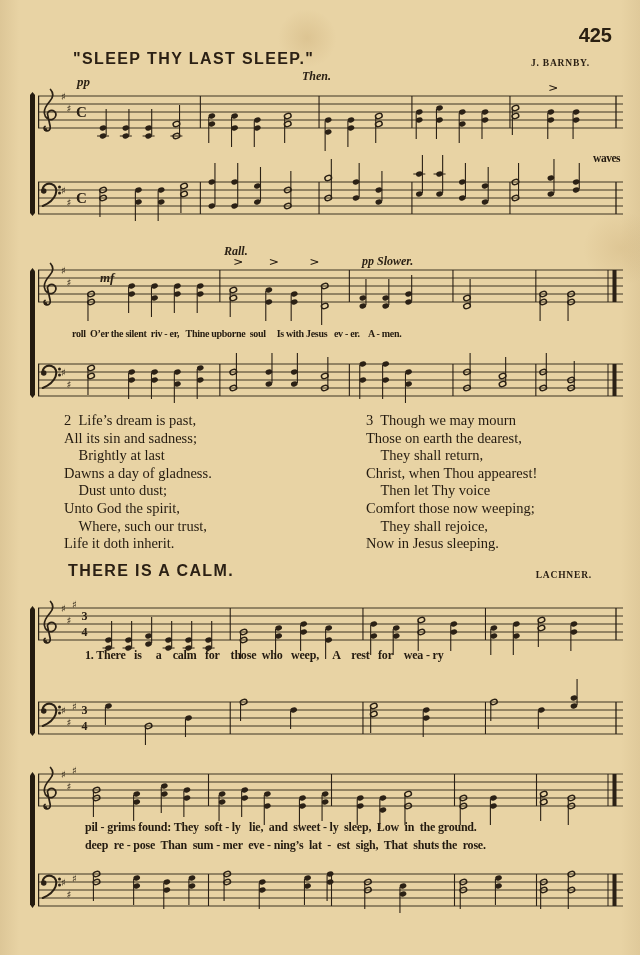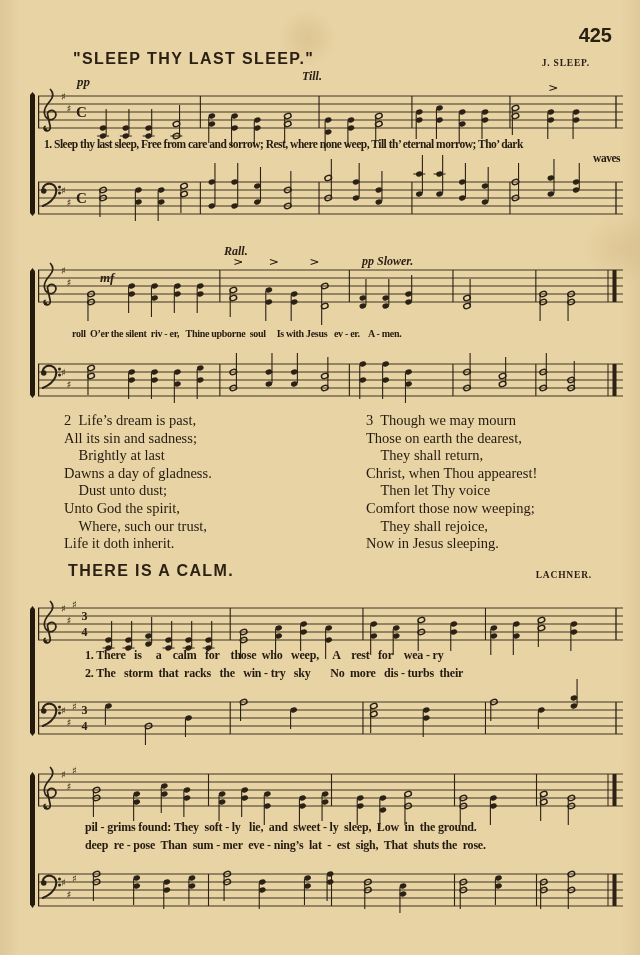--- a/index.html
+++ b/index.html
@@ -37,26 +37,26 @@
   .verse{position:absolute;white-space:pre-wrap;font-size:14.5px;line-height:17.6px;color:#241b10;}
 </style>
 </head>
 <body>
 
 <div class="page">
 
   <div class="pgnum">425</div>
 
   <div class="htitle" style="top:50px;left:73px;">"SLEEP THY LAST SLEEP."</div>
-  <div class="composer" style="top:58px;right:50px;">J. SLEEP.</div>
+  <div class="composer" style="top:58px;right:50px;">J. BARNBY.</div>
 
   <div class="sys" style="top:78px;height:168px;">
     <div class="sysbar" style="top:14px;height:124px;"></div>
     <span class="dyn dynb" style="left:47px;top:-4px;text-align:right;">pp</span>
-    <span class="dyn dynt" style="left:272px;top:-9px;">Till.</span>
+    <span class="dyn dynt" style="left:272px;top:-9px;">Then.</span>
     <svg id="h1s1t" class="staff" style="top:0;" width="585" height="62" viewBox="0 0 585 62">
         <line x1="0" y1="18" x2="585" y2="18" stroke="#2b2115" stroke-width="0.9"></line>
         <line x1="0" y1="26" x2="585" y2="26" stroke="#2b2115" stroke-width="0.9"></line>
         <line x1="0" y1="34" x2="585" y2="34" stroke="#2b2115" stroke-width="0.9"></line>
         <line x1="0" y1="42" x2="585" y2="42" stroke="#2b2115" stroke-width="0.9"></line>
         <line x1="0" y1="50" x2="585" y2="50" stroke="#2b2115" stroke-width="0.9"></line>
         <line x1="0.6" y1="18" x2="0.6" y2="50" stroke="#2b2115" stroke-width="1.2"></line>
         <g transform="translate(2 10)">
           <path d="M10.5 1.5 C13.8 5 13.2 9.2 10 13 C5.8 17.8 3.8 20.8 4.3 25 C4.9 30 9 32.6 12.6 31.4 C16.2 30.2 17 25.4 14.4 23.4 C11.8 21.4 8.2 22.6 7.4 25.6 L10.2 38.5 C10.8 41.5 8.4 43.5 5.9 42.6 C3.8 41.8 3.4 39.2 5 38.4" stroke="#2b2115" stroke-width="1.7" fill="none" stroke-linecap="round"></path>
           <circle cx="5.6" cy="41.6" r="1.7" fill="#2b2115"></circle>
@@ -123,21 +123,20 @@
         <line x1="474.34999999999997" y1="31" x2="474.34999999999997" y2="57" stroke="#2b2115" stroke-width="1.1"></line>
         <ellipse cx="512.87" cy="34" rx="3.4" ry="2.5" transform="rotate(-16 512.87 34)" fill="#2b2115"></ellipse>
         <ellipse cx="512.87" cy="42" rx="3.4" ry="2.5" transform="rotate(-16 512.87 42)" fill="#2b2115"></ellipse>
         <line x1="509.77" y1="35" x2="509.77" y2="61" stroke="#2b2115" stroke-width="1.1"></line>
         <ellipse cx="538.17" cy="34" rx="3.4" ry="2.5" transform="rotate(-16 538.17 34)" fill="#2b2115"></ellipse>
         <ellipse cx="538.17" cy="42" rx="3.4" ry="2.5" transform="rotate(-16 538.17 42)" fill="#2b2115"></ellipse>
         <line x1="535.0699999999999" y1="35" x2="535.0699999999999" y2="61" stroke="#2b2115" stroke-width="1.1"></line>
         <line x1="511.4000000000001" y1="7.5" x2="518.9000000000001" y2="10" stroke="#2b2115" stroke-width="1.1"></line>
         <line x1="511.4000000000001" y1="12.5" x2="518.9000000000001" y2="10" stroke="#2b2115" stroke-width="1.1"></line>
       </svg>
-    <div class="lyr lyr1" style="left:14px;top:60px;">1. Sleep thy last sleep, Free from care and sorrow; Rest, where none weep, Till th’ eternal morrow; Tho’ dark</div>
     <div class="lyr lyr1" style="right:8px;top:74px;">waves</div>
     <svg id="h1s1b" class="staff" style="top:90px;" width="585" height="64" viewBox="0 0 585 64">
         <line x1="0" y1="14" x2="585" y2="14" stroke="#2b2115" stroke-width="0.9"></line>
         <line x1="0" y1="22" x2="585" y2="22" stroke="#2b2115" stroke-width="0.9"></line>
         <line x1="0" y1="30" x2="585" y2="30" stroke="#2b2115" stroke-width="0.9"></line>
         <line x1="0" y1="38" x2="585" y2="38" stroke="#2b2115" stroke-width="0.9"></line>
         <line x1="0" y1="46" x2="585" y2="46" stroke="#2b2115" stroke-width="0.9"></line>
         <line x1="0.6" y1="14" x2="0.6" y2="46" stroke="#2b2115" stroke-width="1.2"></line>
         <g transform="translate(3 12)">
           <path d="M1.5 12 C1 5.5 6 2.5 10.5 4 C15 5.5 16.3 10 14.6 14.5 C12.5 20 6.5 24 1.8 26" stroke="#2b2115" stroke-width="2.1" fill="none" stroke-linecap="round"></path>
@@ -457,21 +456,20 @@
         <ellipse cx="478.41249999999997" cy="48" rx="3.4" ry="2.5" transform="rotate(-16 478.41249999999997 48)" fill="#2b2115"></ellipse>
         <line x1="475.31249999999994" y1="37" x2="475.31249999999994" y2="67" stroke="#2b2115" stroke-width="1.1"></line>
         <ellipse cx="503.4375" cy="32" rx="3.4" ry="2.5" transform="rotate(-16 503.4375 32)" fill="none" stroke="#2b2115" stroke-width="1.5"></ellipse>
         <ellipse cx="503.4375" cy="40" rx="3.4" ry="2.5" transform="rotate(-16 503.4375 40)" fill="none" stroke="#2b2115" stroke-width="1.5"></ellipse>
         <line x1="500.3375" y1="33" x2="500.3375" y2="59" stroke="#2b2115" stroke-width="1.1"></line>
         <ellipse cx="535.97" cy="36" rx="3.4" ry="2.5" transform="rotate(-16 535.97 36)" fill="#2b2115"></ellipse>
         <ellipse cx="535.97" cy="44" rx="3.4" ry="2.5" transform="rotate(-16 535.97 44)" fill="#2b2115"></ellipse>
         <line x1="532.87" y1="37" x2="532.87" y2="63" stroke="#2b2115" stroke-width="1.1"></line>
       </svg>
     <div class="lyr lyrh2" style="left:55px;top:60px;">1. There   is     a    calm   for    those  who   weep,     A    rest   for    wea - ry</div>
-    <div class="lyr lyrh2" style="left:55px;top:78px;">2. The   storm  that  racks   the   win - try   sky       No  more   dis - turbs  their</div>
     <svg id="h2s1b" class="staff" style="top:98px;" width="585" height="58" viewBox="0 0 585 58">
         <line x1="0" y1="16" x2="585" y2="16" stroke="#2b2115" stroke-width="0.9"></line>
         <line x1="0" y1="24" x2="585" y2="24" stroke="#2b2115" stroke-width="0.9"></line>
         <line x1="0" y1="32" x2="585" y2="32" stroke="#2b2115" stroke-width="0.9"></line>
         <line x1="0" y1="40" x2="585" y2="40" stroke="#2b2115" stroke-width="0.9"></line>
         <line x1="0" y1="48" x2="585" y2="48" stroke="#2b2115" stroke-width="0.9"></line>
         <line x1="0.6" y1="16" x2="0.6" y2="48" stroke="#2b2115" stroke-width="1.2"></line>
         <g transform="translate(3 14)">
           <path d="M1.5 12 C1 5.5 6 2.5 10.5 4 C15 5.5 16.3 10 14.6 14.5 C12.5 20 6.5 24 1.8 26" stroke="#2b2115" stroke-width="2.1" fill="none" stroke-linecap="round"></path>
           <circle cx="2.8" cy="11" r="2.7" fill="#2b2115"></circle>

